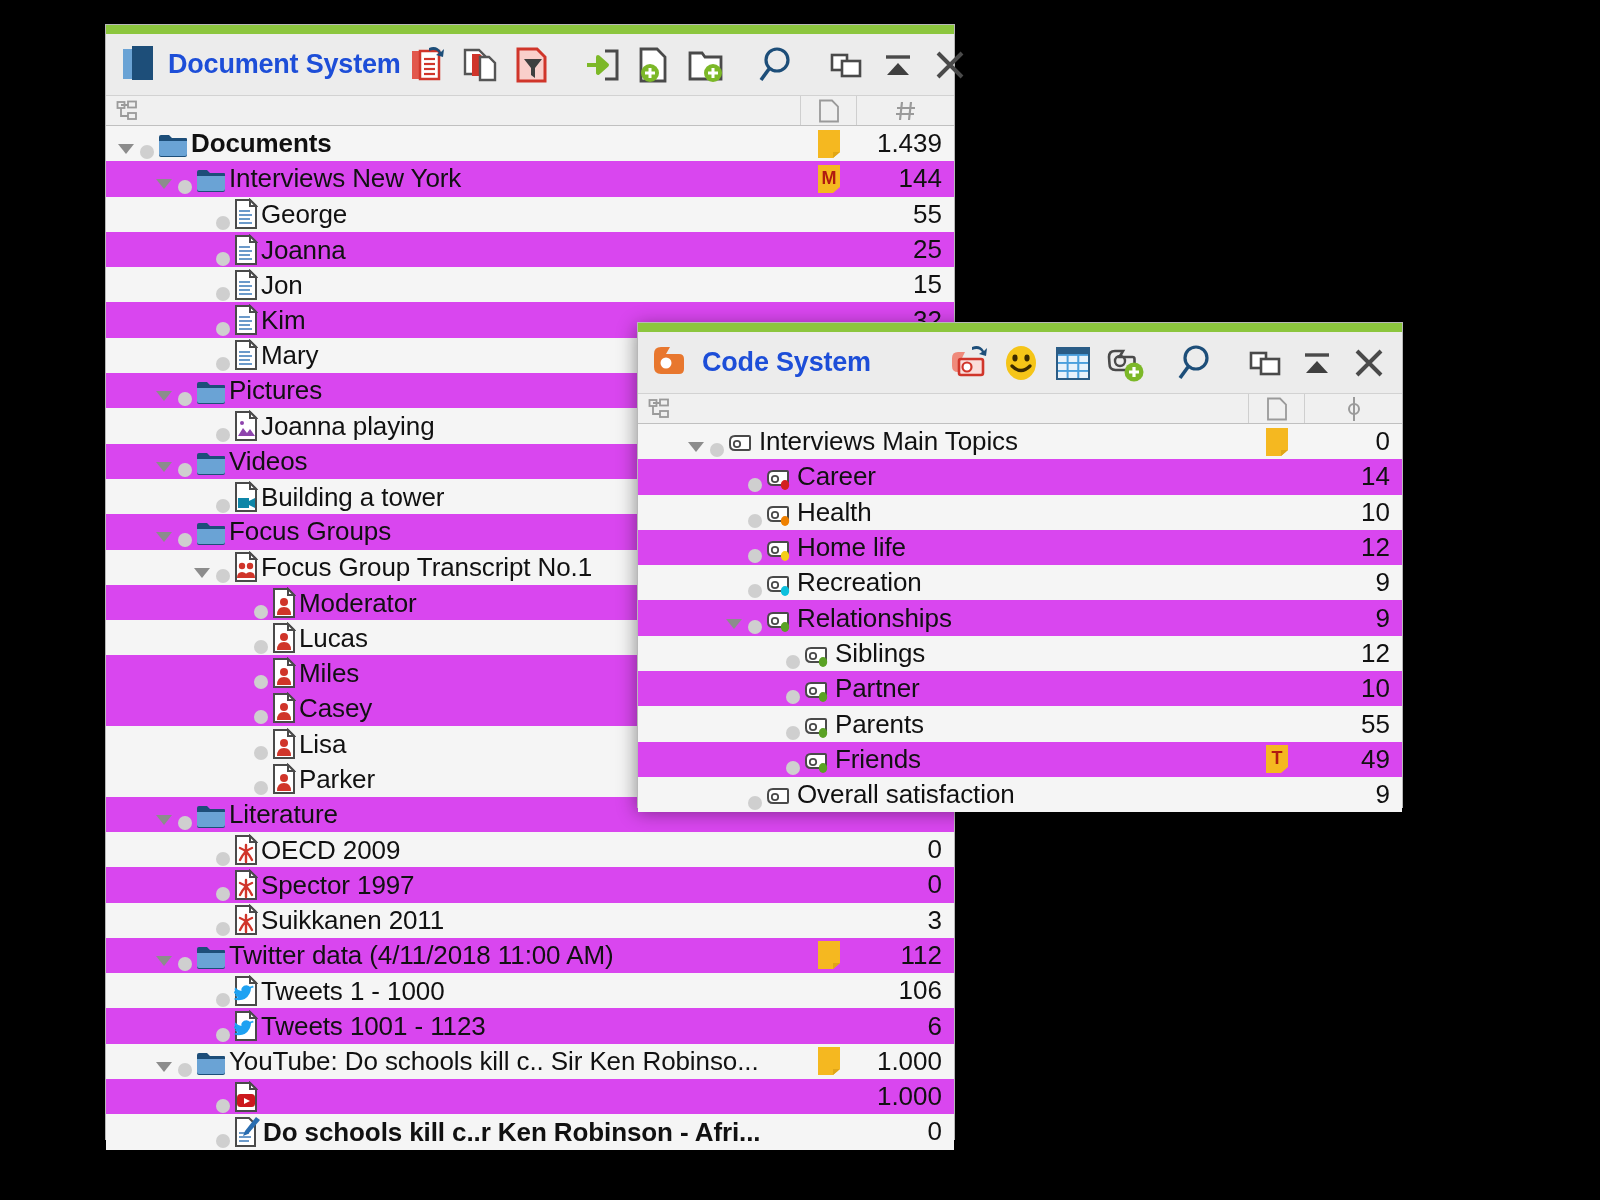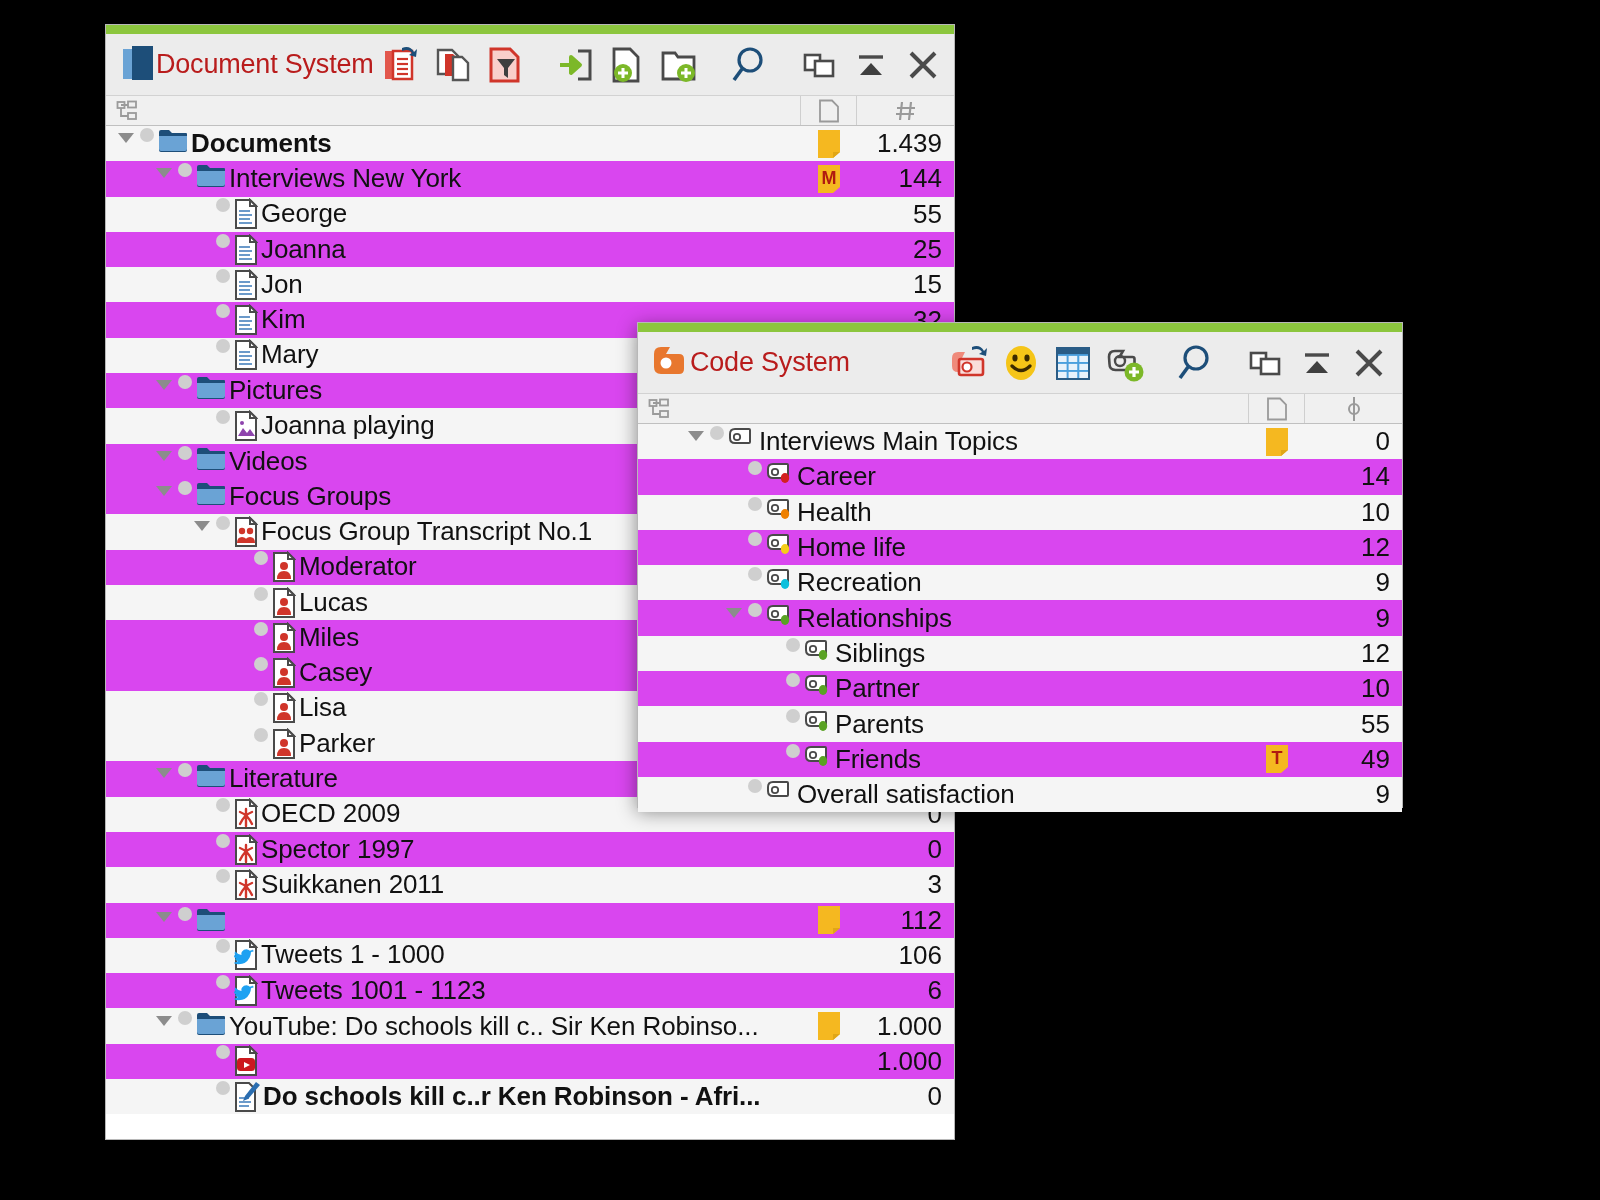--- a/index.html
+++ b/index.html
@@ -22,23 +22,24 @@
   .titlebar {
     height: 62px;
     background: #ececec;
     display: flex;
     align-items: center;
     padding: 0 10px 0 14px;
     border-bottom: 1px solid #d2d2d2;
   }
   .win-title {
     font-size: 27px;
-    font-weight: normal;
-    color: #b91c1c;
+    font-weight: bold;
+    color: #1d4ed8;
     white-space: nowrap;
+    margin-left: 12px;
     letter-spacing: -0.2px;
   }
   .title-ellipsis {
     font-size: 27px; font-weight: bold; color: #555;
     margin-left: 4px; overflow: hidden; width: 14px;
   }
   .tool-spacer { flex: 1 1 auto; }
   .toolbar { display: flex; align-items: center; gap: 6px; }
   .tb-btn {
     width: 46px; height: 46px;
@@ -66,21 +67,21 @@
   
   .tree { position: relative; }
   .row {
     display: flex; align-items: center;
     height: 35.3px;
     white-space: nowrap;
   }
   .row.odd { background: #f5f5f5; }
   .row.even { background: #d946ef; }
   .row-label-wrap {
-    flex: 1 1 auto; display: flex; align-items: flex-start; min-width: 0; overflow: hidden;
+    flex: 1 1 auto; display: flex; align-items: flex-end; min-width: 0; overflow: hidden;
   }
   .row-memo { width: 56px; display: flex; align-items: center; justify-content: center; flex: 0 0 auto;}
   .row-num {
     width: 97px; flex: 0 0 auto;
     text-align: right; padding-right: 12px;
     font-size: 26px; color: #111;
   }
   .row-num.bold { font-weight: normal; }
   .label {
     font-size: 26px; color: #111; letter-spacing: -0.1px;
@@ -441,20 +442,38 @@
               <svg width="30" height="26" viewBox="0 0 30 26">
                 <path d="M1 4 q0 -2 2 -2 h8 l3 3 h14 q1 0 1 1 v16 q0 2 -2 2 h-24 q-2 0 -2 -2z" fill="#1d4e79"></path>
       <path d="M1 8 h28 v13 q0 2 -2 2 h-24 q-2 0 -2 -2z" fill="#6aa3d5"></path>
               </svg>
             </span>
             <span class="label">Videos</span>
           </div>
           <div class="row-memo"></div>
           <div class="row-num"></div>
         </div>
+        <div class="row odd">
+          <div class="row-label-wrap">
+            <span class="indent" style="width: 82px;"></span>
+            <span class="twisty"></span>
+            <span class="dot"></span>
+            <span class="ic">
+              <svg width="24" height="32" viewBox="0 0 24 32">
+                <path d="M2 2 h14 l6 6 v22 h-20 z" fill="#fff" stroke="#4a4a4a" stroke-width="2"></path>
+          <path d="M16 2 l6 6 h-6 z" fill="#fff" stroke="#4a4a4a" stroke-width="2"></path>
+                <rect x="4" y="17" width="11" height="10" fill="#0e86a8"></rect>
+      <path d="M15 20 l6 -3 v10 l-6 -3z" fill="#0e86a8"></path>
+              </svg>
+            </span>
+            <span class="label">Building a tower</span>
+          </div>
+          <div class="row-memo"></div>
+          <div class="row-num"></div>
+        </div>
         <div class="row even">
           <div class="row-label-wrap">
             <span class="indent" style="width: 44px;"></span>
             <span class="twisty">
               <svg width="20" height="20" viewBox="0 0 20 20">
                 <path d="M2 5 h16 l-8 10z" fill="#8c8c8c"></path>
               </svg>
             </span>
             <span class="dot"></span>
             <span class="ic">
@@ -679,20 +698,21 @@
                 <path d="M2 5 h16 l-8 10z" fill="#8c8c8c"></path>
               </svg>
             </span>
             <span class="dot"></span>
             <span class="ic">
               <svg width="30" height="26" viewBox="0 0 30 26">
                 <path d="M1 4 q0 -2 2 -2 h8 l3 3 h14 q1 0 1 1 v16 q0 2 -2 2 h-24 q-2 0 -2 -2z" fill="#1d4e79"></path>
       <path d="M1 8 h28 v13 q0 2 -2 2 h-24 q-2 0 -2 -2z" fill="#6aa3d5"></path>
               </svg>
             </span>
+            <span class="label">Twitter data (4/11/2018 11:00 AM)</span>
           </div>
           <div class="row-memo">
             <svg class="flag" width="26" height="32" viewBox="0 0 26 32">
               <path d="M2 2 h22 v22 l-7 6 h-15 z" fill="#f5b820"></path>
               <path d="M17 30 v-6 h7z" fill="#e0a617"></path>
             </svg>
           </div>
           <div class="row-num">112</div>
         </div>
         <div class="row odd">

